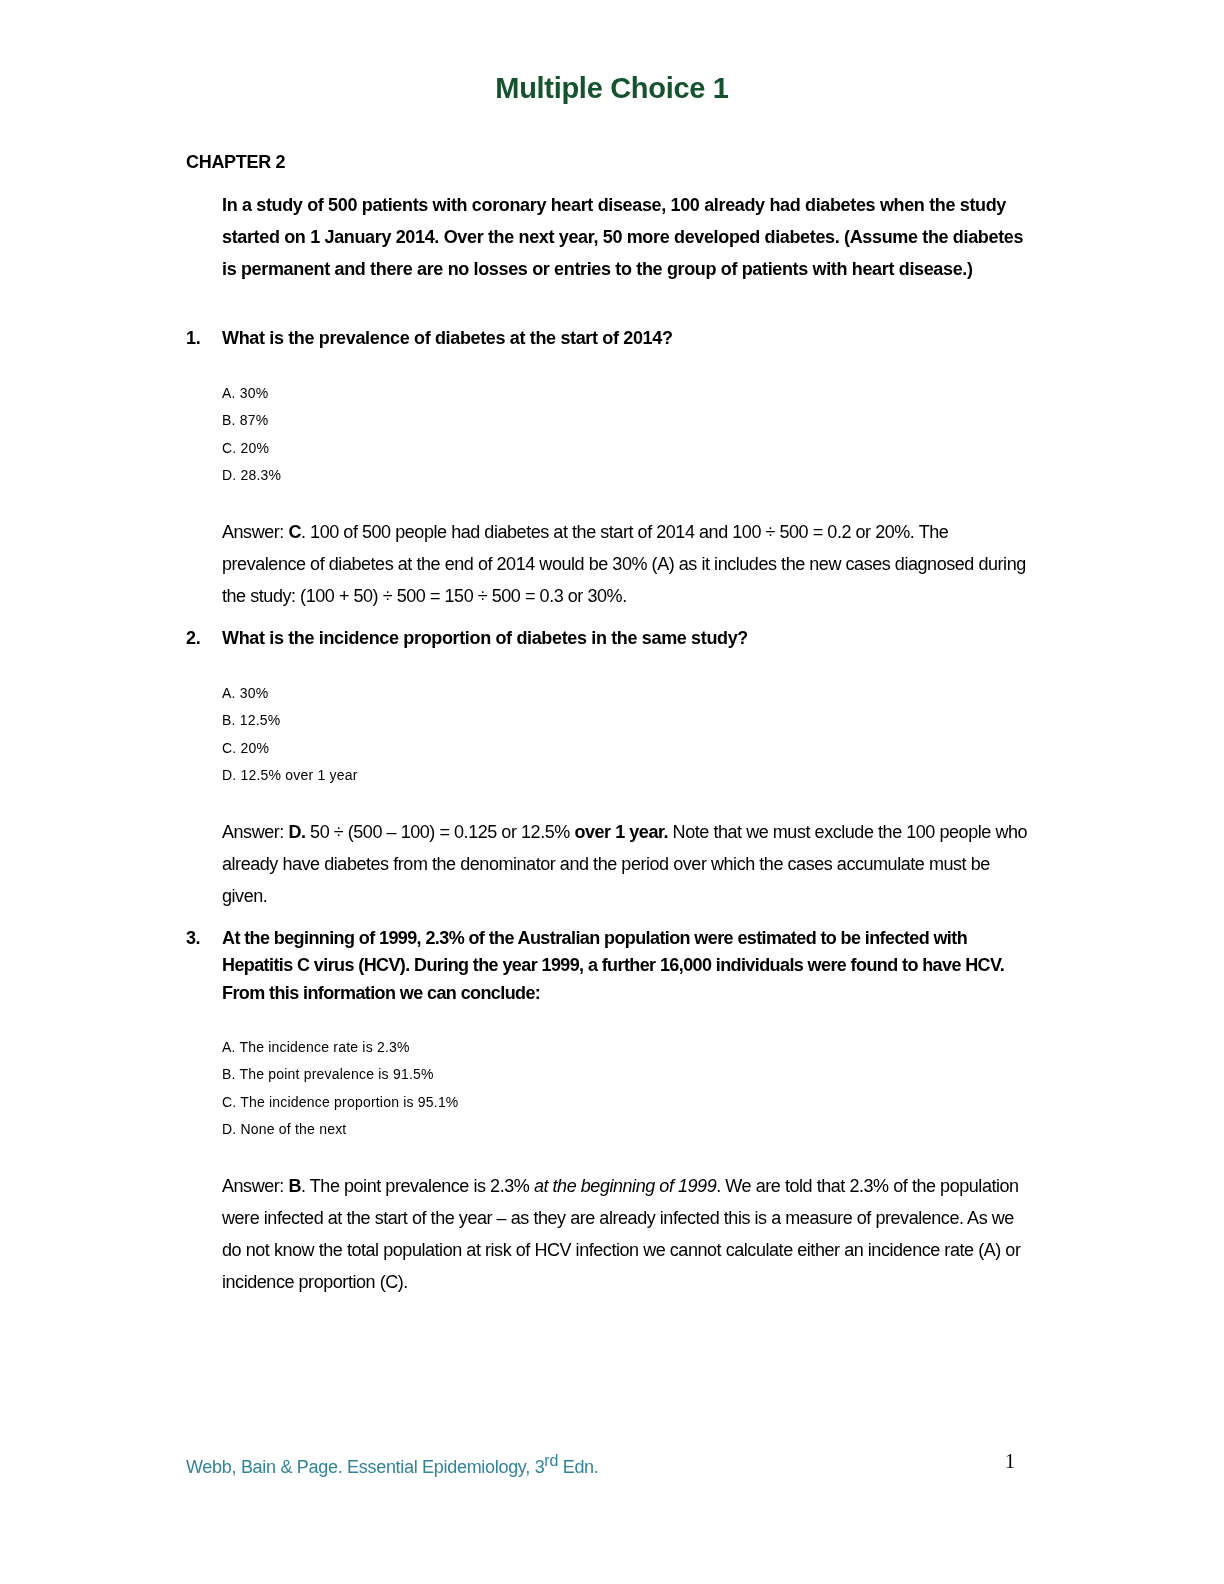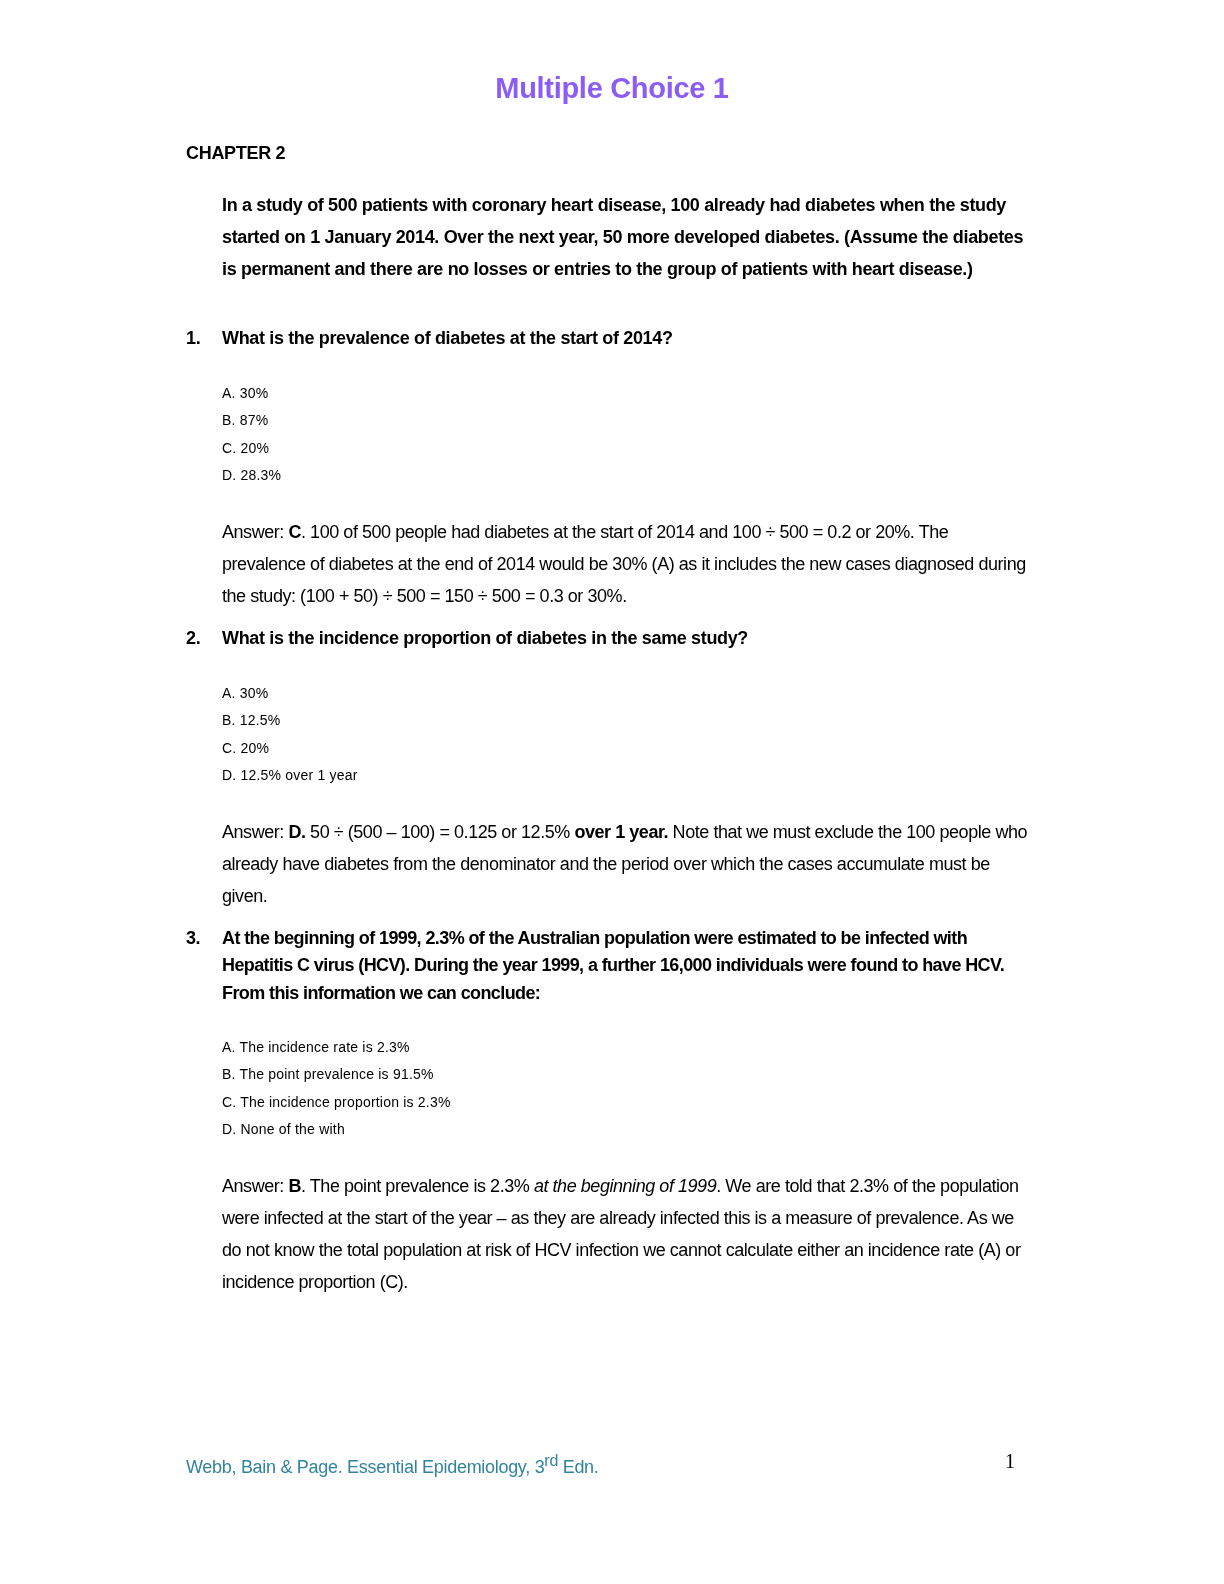--- a/index.html
+++ b/index.html
@@ -3,24 +3,24 @@
   <meta charset="utf-8">
   <style>
     html, body { margin: 0; padding: 0; background: #ffffff; }
     body {
       width: 1224px; height: 1584px; position: relative; overflow: hidden;
       font-family: "Liberation Sans", "DejaVu Sans", sans-serif;
       color: #000;
     }
     .title {
       position: absolute; top: 72px; left: 0; width: 1224px; text-align: center;
-      font-size: 29px; font-weight: bold; color: #8b5cf6; letter-spacing: -0.3px;
+      font-size: 29px; font-weight: bold; color: #14532d; letter-spacing: -0.3px;
     }
     .chapter {
-      position: absolute; top: 143px; left: 186px;
+      position: absolute; top: 152px; left: 186px;
       font-size: 18px; font-weight: bold; letter-spacing: -0.3px;
     }
     .block { position: absolute; left: 222px; width: 810px; font-size: 18px; line-height: 32px; letter-spacing: -0.35px; }
     .bold { font-weight: bold; }
     .intro { top: 189px; }
     .q { position: absolute; left: 186px; width: 850px; font-size: 18px; line-height: 27.3px; font-weight: bold; letter-spacing: -0.35px; }
     .q .num { position: absolute; left: 0; top: 0; }
     .q .text { display: block; margin-left: 36px; }
     .opts { position: absolute; left: 222px; font-size: 14px; line-height: 27.3px; letter-spacing: 0.2px; }
     .opts div { white-space: nowrap; }
@@ -70,21 +70,21 @@
   </div>
   <div class="block answer" style="top:816px;"><span>Answer: </span><span class="bold">D.</span><span> 50 ÷ (500 – 100) = 0.125 or 12.5% </span><span class="bold">over 1 year.</span><span> Note that we must exclude the 100 people who already have diabetes from the denominator and the period over which the cases accumulate must be given.</span></div>
 
   <div class="q" style="top:925px; letter-spacing:-0.6px;">
     <span class="num">3.</span>
     <span class="text">At the beginning of 1999, 2.3% of the Australian population were estimated to be infected with Hepatitis C virus (HCV). During the year 1999, a further 16,000 individuals were found to have HCV. From this information we can conclude:</span>
   </div>
   <div class="opts" style="top:1034px;">
     <div>A. The incidence rate is 2.3%</div>
     <div>B. The point prevalence is 91.5%</div>
-    <div>C. The incidence proportion is 2.3%</div>
-    <div>D. None of the with</div>
+    <div>C. The incidence proportion is 95.1%</div>
+    <div>D. None of the next</div>
   </div>
   <div class="block answer" style="top:1170px;"><span>Answer: </span><span class="bold">B</span><span>. The point prevalence is 2.3% </span><i>at the beginning of 1999</i><span>. We are told that 2.3% of the population were infected at the start of the year – as they are already infected this is a measure of prevalence. As we do not know the total population at risk of HCV infection we cannot calculate either an incidence rate (A) or incidence proportion (C).</span></div>
 
   <div class="footer"><span>Webb, Bain &amp; Page. Essential Epidemiology, 3</span><sup>rd</sup><span> Edn.</span></div>
   <div class="pagenum">1</div>
 
 </div>
 
 </body></html>

